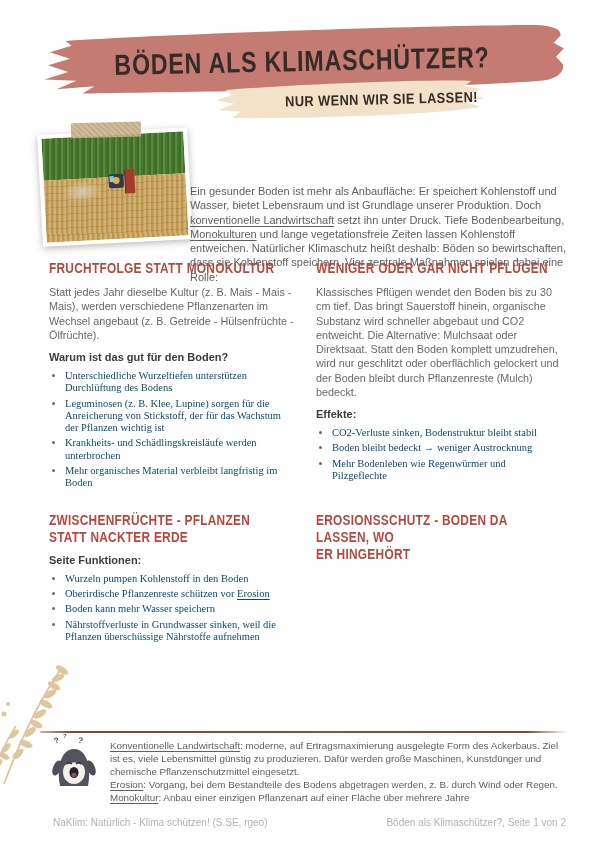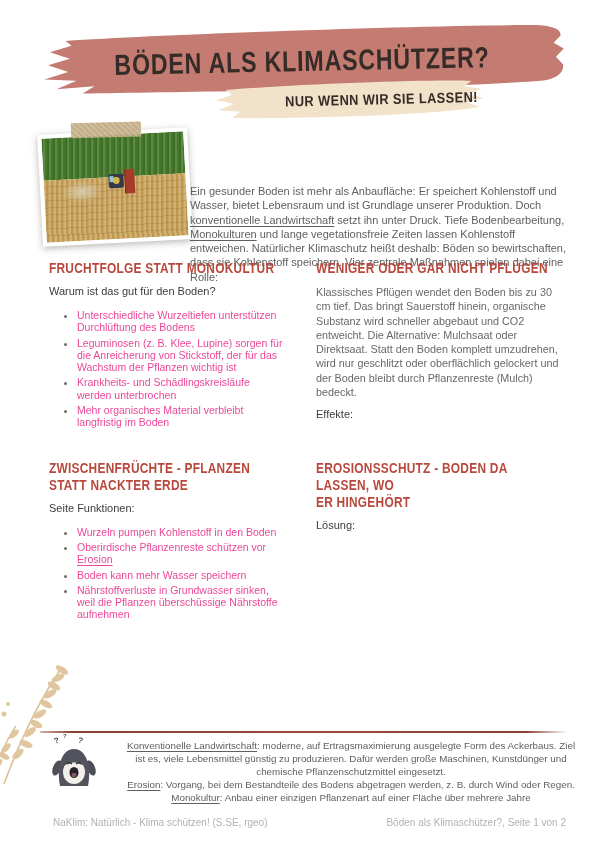--- a/index.html
+++ b/index.html
@@ -41,29 +41,29 @@
   
   .intro{position:absolute;left:190px;top:136px;width:380px;font-size:11px;line-height:1.3;color:#5f5f5f;margin-top:48px;}
   .u{text-decoration:underline;text-underline-offset:2px;}
 
   
   .cols{position:absolute;left:49px;top:260px;width:513px;display:grid;
         grid-template-columns:246px 246px;column-gap:21px;row-gap:19px;}
   .sec h2{margin:0 0 8px;color:#b8483c;font-size:14px;font-weight:700;line-height:1.22;
         letter-spacing:.3px;white-space:pre-line;transform:scaleX(.85);transform-origin:left top;width:118%;}
   .sec p{margin:0 0 9px;font-size:10.8px;line-height:1.32;color:#686868;}
-  .sec h3{margin:2px 0 7px;font-size:11px;font-weight:400;color:#3c3c3c;}
-  .sec ul{margin:12px;padding-left:16px;color:#ec4899;}
+  .sec h3{margin:2px 0 7px;font-size:11px;font-weight:700;color:#3c3c3c;}
+  .sec ul{margin:0;padding-left:16px;color:#0c4a6e;font-family:Liberation Serif, serif;}
   .sec li{font-size:10.5px;line-height:1.17;margin-bottom:3px;}
   .sec li::marker{color:#6b6b6b;}
 
   
   .divider{position:absolute;left:40px;top:731px;width:528px;height:2px;border-radius:2px;
         background:linear-gradient(90deg,rgba(138,62,48,.4),#8a3e30 6%,#9c4a3a 55%,#8a3e30 92%,rgba(138,62,48,0));}
-  .glossary{position:absolute;left:122px;top:739px;width:458px;font-size:9.8px;line-height:1.33;color:#5f5f5f;text-align:center;}
+  .glossary{position:absolute;left:110px;top:739px;width:458px;font-size:9.8px;line-height:1.33;color:#5f5f5f;}
   .glossary p{margin:0;}
   .penguin{position:absolute;left:50px;top:736px;width:48px;height:52px;}
   .qmark{position:absolute;font-size:8px;font-weight:700;color:#4a4a52;}
 
   
   .leaves{position:absolute;left:-12px;top:636px;width:115px;height:150px;}
 
   
   .pfoot{position:absolute;top:817px;font-size:10px;color:#b5b2af;}
   .pfoot.left{left:53px;}
@@ -102,51 +102,56 @@
     </div>
     <div class="tape"></div>
   </div>
 
   <p class="intro"><span>Ein gesunder Boden ist mehr als Anbaufläche: Er speichert Kohlenstoff und Wasser, bietet Lebensraum und ist Grundlage unserer Produktion. Doch </span><span class="u">konventionelle Landwirtschaft</span><span> setzt ihn unter Druck. Tiefe Bodenbearbeitung, </span><span class="u">Monokulturen</span><span> und lange vegetationsfreie Zeiten lassen Kohlenstoff entweichen. Natürlicher Klimaschutz heißt deshalb: Böden so bewirtschaften, dass sie Kohlenstoff speichern. Vier zentrale Maßnahmen spielen dabei eine Rolle:</span></p>
 
   <div class="cols">
 
     <section class="sec">
       <h2>FRUCHTFOLGE STATT MONOKULTUR</h2>
+      <p>Statt jedes Jahr dieselbe Kultur (z. B. Mais - Mais - Mais), werden verschiedene Pflanzenarten im Wechsel angebaut (z. B. Getreide - Hülsenfrüchte - Ölfrüchte).</p>
       <h3>Warum ist das gut für den Boden?</h3>
       <ul>
         <li>Unterschiedliche Wurzeltiefen unterstützen Durchlüftung des Bodens</li>
         <li>Leguminosen (z. B. Klee, Lupine) sorgen für die Anreicherung von Stickstoff, der für das Wachstum der Pflanzen wichtig ist</li>
         <li>Krankheits- und Schädlingskreisläufe werden unterbrochen</li>
         <li>Mehr organisches Material verbleibt langfristig im Boden</li>
       </ul>
     </section>
 
     <section class="sec">
       <h2>WENIGER ODER GAR NICHT PFLÜGEN</h2>
       <p>Klassisches Pflügen wendet den Boden bis zu 30 cm tief. Das bringt Sauerstoff hinein, organische Substanz wird schneller abgebaut und CO2 entweicht. Die Alternative: Mulchsaat oder Direktsaat. Statt den Boden komplett umzudrehen, wird nur geschlitzt oder oberflächlich gelockert und der Boden bleibt durch Pflanzenreste (Mulch) bedeckt.</p>
       <h3>Effekte:</h3>
+      <ul>
+        <li>CO2-Verluste sinken, Bodenstruktur bleibt stabil</li>
+        <li>Boden bleibt bedeckt → weniger Austrocknung</li>
+        <li>Mehr Bodenleben wie Regenwürmer und Pilzgeflechte</li>
+      </ul>
     </section>
 
     <section class="sec">
       <h2>ZWISCHENFRÜCHTE - PFLANZEN
 STATT NACKTER ERDE</h2>
       <h3>Seite Funktionen:</h3>
       <ul>
         <li>Wurzeln pumpen Kohlenstoff in den Boden</li>
         <li><span>Oberirdische Pflanzenreste schützen vor </span><span class="u">Erosion</span></li>
         <li>Boden kann mehr Wasser speichern</li>
         <li>Nährstoffverluste in Grundwasser sinken, weil die Pflanzen überschüssige Nährstoffe aufnehmen</li>
       </ul>
     </section>
 
     <section class="sec">
       <h2>EROSIONSSCHUTZ - BODEN DA LASSEN, WO
 ER HINGEHÖRT</h2>
-      <h3>Lösung:</h3>
     </section>
   </div>
 
   <svg class="leaves" viewBox="0 0 115 150">
     <g fill="#e0c69e" stroke="none">
       <path d="M16 148 C30 110 48 70 72 34" stroke="#dcc096" stroke-width="1.6" fill="none"></path>
       <ellipse cx="30" cy="118" rx="7" ry="3.2" transform="rotate(-42 30 118)"></ellipse>
       <ellipse cx="42" cy="96" rx="7" ry="3.2" transform="rotate(-38 42 96)"></ellipse>
       <ellipse cx="52" cy="78" rx="7" ry="3.2" transform="rotate(-33 52 78)"></ellipse>
       <ellipse cx="62" cy="58" rx="7" ry="3.2" transform="rotate(-30 62 58)"></ellipse>

